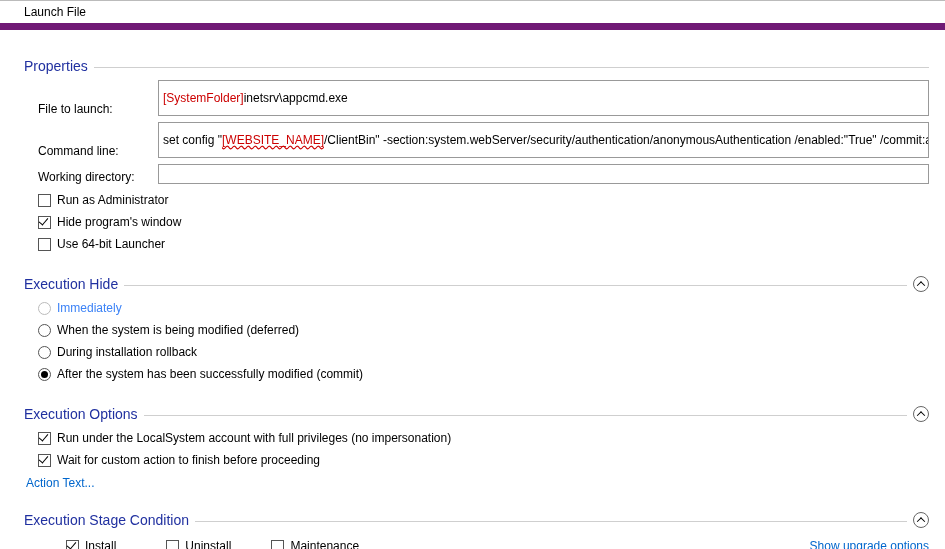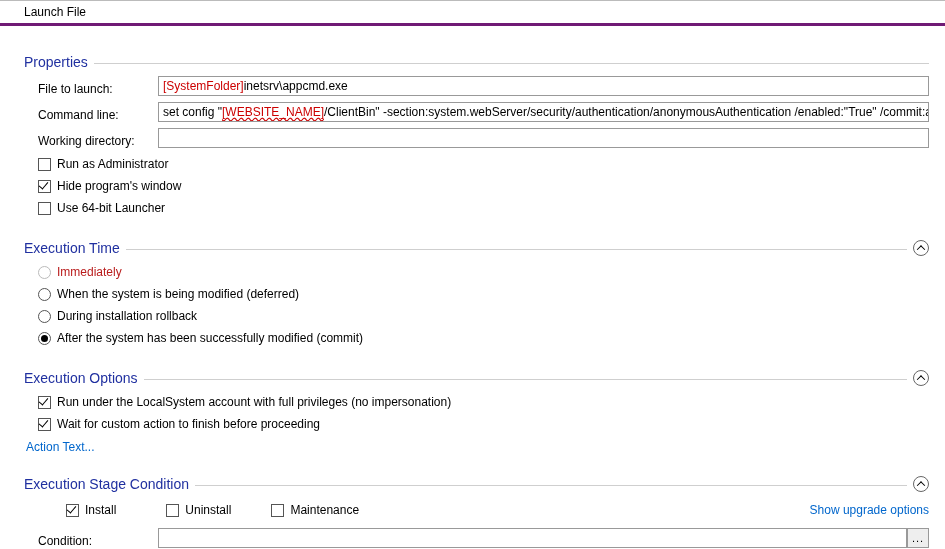--- a/index.html
+++ b/index.html
@@ -6,21 +6,21 @@
   body {
     margin: 0;
     font-family: "Segoe UI", Tahoma, sans-serif;
     font-size: 12px;
     color: #000;
     background: #fff;
     width: 945px;
   }
   .header {
     border-top: 1px solid #bbb;
-    border-bottom: 3px solid #701a75;
+    border-bottom: 7px solid #701a75;
     padding: 4px 8px 4px 24px;
     font-size: 12px;
     color: #000;
   }
   .container {
     padding: 6px 16px 10px 24px;
   }
   .section-title {
     display: flex;
     align-items: center;
@@ -79,21 +79,21 @@
     flex: 1;
     border: 1px solid #999;
     height: 20px;
     padding: 1px 4px;
     font-size: 12px;
     font-family: inherit;
   }
   .rich-value {
     flex: 1;
     border: 1px solid #999;
-    height: 20px;
+    height: 36px;
     padding: 1px 4px;
     font-size: 12px;
     display: flex;
     align-items: center;
     white-space: nowrap;
     overflow: hidden;
   }
   .rich-value .token-red { color: #c00; }
   .rich-value .token-red.underline { text-decoration: underline wavy #c00; text-decoration-skip-ink: none; }
   .check-row, .radio-row {
@@ -131,21 +131,21 @@
     justify-content: center;
     background: #fff;
   }
   .radio.selected::after {
     content: "";
     width: 7px; height: 7px;
     background: #000;
     border-radius: 50%;
   }
   .radio.disabled { border-color: #bbb; }
-  .label-disabled { color: #b91c1c; }
+  .label-disabled { color: #3b82f6; }
   .link {
     color: #0066cc;
     cursor: pointer;
     margin-left: 2px;
     display: inline-block;
     margin-top: 4px;
   }
   .esc-row {
     display: flex;
     align-items: center;
@@ -224,21 +224,21 @@
     <span class="checkbox checked"></span>
     <span>Hide program's window</span>
   </div>
   <div class="check-row">
     <span class="checkbox"></span>
     <span>Use 64-bit Launcher</span>
   </div>
 
   
   <div class="section-title">
-    <span class="label">Execution Time</span>
+    <span class="label">Execution Hide</span>
     <div class="rule"></div>
     <div class="collapse-btn"></div>
   </div>
 
   <div class="radio-row">
     <span class="radio disabled"></span>
     <span class="label-disabled">Immediately</span>
   </div>
   <div class="radio-row">
     <span class="radio"></span>

